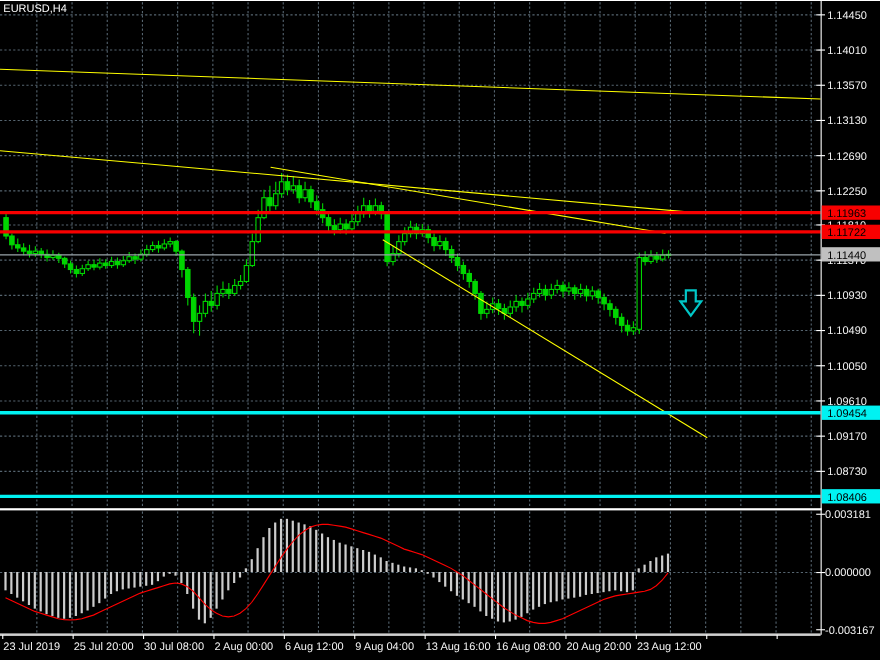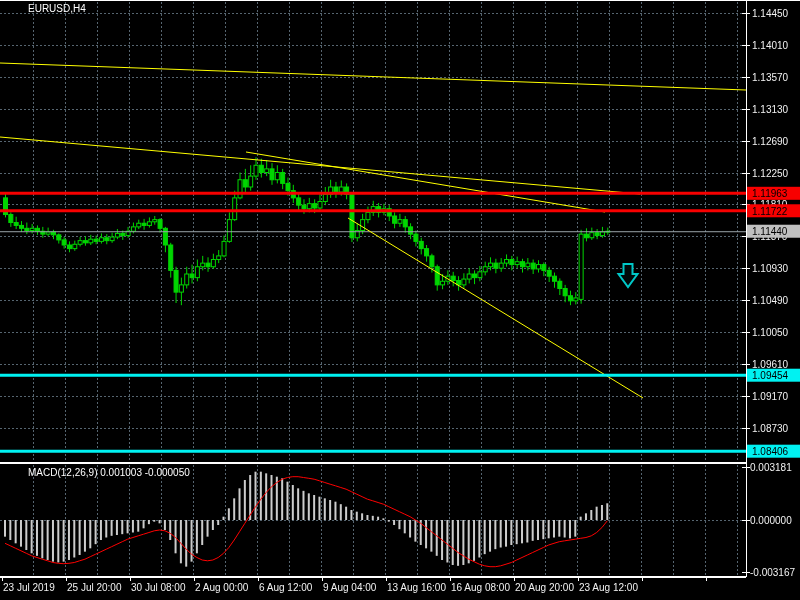--- a/index.html
+++ b/index.html
@@ -4,21 +4,20 @@
 <style>
   html,body{margin:0;padding:0;background:#222;}
   #screen{
     position:relative;width:800px;height:600px;background:#000;overflow:hidden;
     font-family:"Liberation Sans", sans-serif;
   }
   #cv{position:absolute;left:0;top:0;}
   .overlay-label{
     position:absolute;color:#ffffff;font-size:10px;line-height:12px;white-space:pre;
     font-family:"Liberation Sans", sans-serif;
-    margin-left:25px;
   }
   #title{left:3px;top:3px;}
   #macdlabel{left:3px;top:467px;}
 </style>
 </head>
 <body>
 
 <div id="screen">
   <svg id="cv" width="800" height="600">
       <g>
@@ -527,14 +526,13 @@
         <text x="195" y="591" fill="#f2f2f2" font-size="10" font-family="&quot;Liberation Sans&quot;, sans-serif">2 Aug 00:00</text>
         <text x="259" y="591" fill="#f2f2f2" font-size="10" font-family="&quot;Liberation Sans&quot;, sans-serif">6 Aug 12:00</text>
         <text x="323" y="591" fill="#f2f2f2" font-size="10" font-family="&quot;Liberation Sans&quot;, sans-serif">9 Aug 04:00</text>
         <text x="387" y="591" fill="#f2f2f2" font-size="10" font-family="&quot;Liberation Sans&quot;, sans-serif">13 Aug 16:00</text>
         <text x="451" y="591" fill="#f2f2f2" font-size="10" font-family="&quot;Liberation Sans&quot;, sans-serif">16 Aug 08:00</text>
         <text x="515" y="591" fill="#f2f2f2" font-size="10" font-family="&quot;Liberation Sans&quot;, sans-serif">20 Aug 20:00</text>
         <text x="579" y="591" fill="#f2f2f2" font-size="10" font-family="&quot;Liberation Sans&quot;, sans-serif">23 Aug 12:00</text>
       </g>
     </svg>
   <div id="title" class="overlay-label">EURUSD,H4</div>
-  <div id="macdlabel" class="overlay-label">MACD(12,26,9) 0.001003 -0.000050</div>
 </div>
 
 </body></html>

